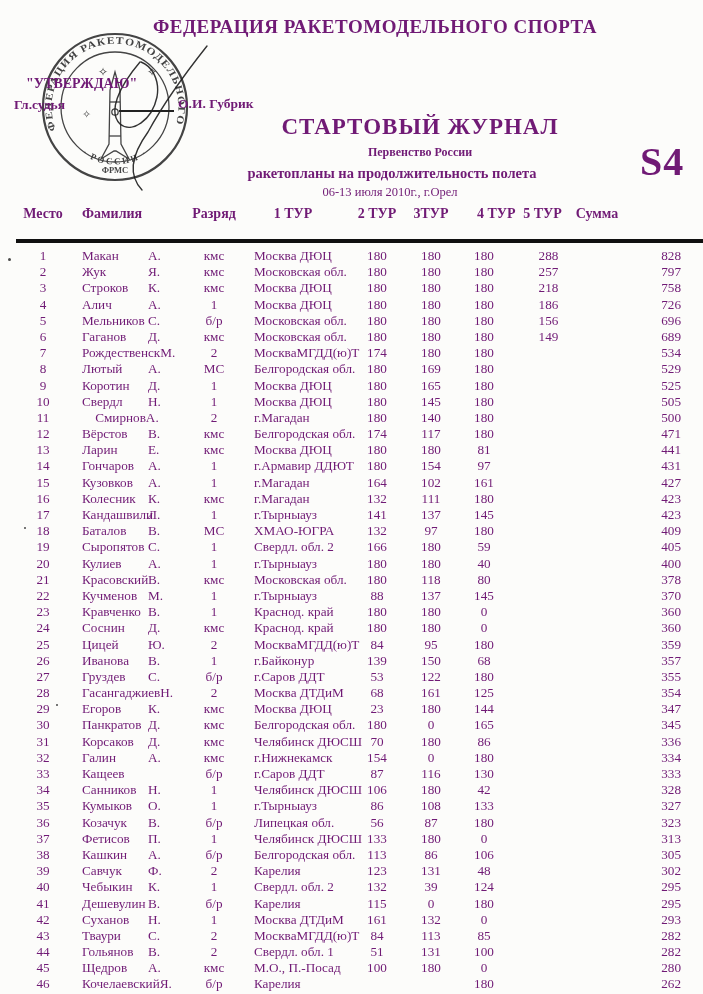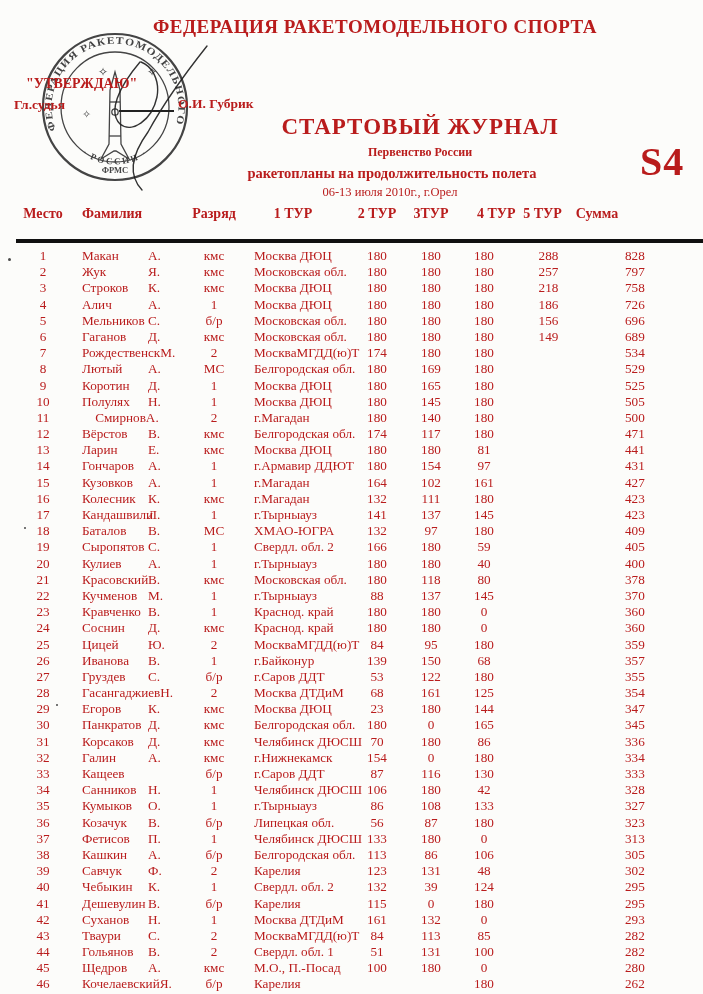--- a/index.html
+++ b/index.html
@@ -1,18 +1,18 @@
 <!DOCTYPE html>
 <html><head>
 <meta charset="utf-8">
 <style>
   html,body{margin:0;padding:0;background:#d9d9d9;}
   .page{
     position:relative;width:703px;height:994px;margin:0 auto;
-    background:#fcfcfa;color:#b91c1c;overflow:hidden;
+    background:#fcfcfa;color:#701a75;overflow:hidden;
     font-family:"Liberation Serif","DejaVu Serif",serif;
   }
   
   .org-title{position:absolute;left:60px;top:16px;width:630px;text-align:center;
     font-size:19px;font-weight:bold;letter-spacing:.5px;white-space:nowrap;}
   .doc-title{position:absolute;left:140px;top:114px;width:560px;text-align:center;
     font-size:23px;font-weight:bold;letter-spacing:1px;white-space:nowrap;}
   .subtitle{position:absolute;left:140px;top:145px;width:560px;text-align:center;
     font-size:12px;font-weight:bold;white-space:nowrap;}
   .event-line{position:absolute;left:62px;top:165px;width:660px;text-align:center;
@@ -44,21 +44,21 @@
   .tbody{position:absolute;left:0;top:42px;width:703px;font-size:13.2px;}
   .row{height:16.2px;line-height:16.2px;}
   .c{white-space:nowrap;overflow:visible;}
   .c-place{text-align:center;padding-left:16px;}
   .c-surname{padding-left:12px;}
   .c-init{}
   .c-rank{text-align:center;}
   .c-team{padding-left:18px;}
   .c-t{text-align:center;}
   .c-t4{padding-left:12px;}
-  .c-sum{text-align:left;padding-right:12px;}
+  .c-sum{text-align:right;padding-right:12px;}
   
   .dot{position:absolute;background:#4a4a4a;border-radius:50%;}
   .d1{left:8px;top:258px;width:3px;height:3px;}
   .d2{left:24px;top:527px;width:2px;height:2px;}
   .d3{left:56px;top:704px;width:2px;height:2px;}
 </style>
 </head>
 <body>
 
 <div class="page">
@@ -235,21 +235,21 @@
           <div class="c c-team">Москва ДЮЦ</div>
           <div class="c c-t">180</div>
           <div class="c c-t">165</div>
           <div class="c c-t">180</div>
           <div class="c c-t c-t4"></div>
           <div class="c c-t"></div>
           <div class="c c-sum">525</div>
         </div>
         <div class="row grid">
           <div class="c c-place">10</div>
-          <div class="c c-surname">Полулях</div>
+          <div class="c c-surname">Свердл</div>
           <div class="c c-init">Н.</div>
           <div class="c c-rank">1</div>
           <div class="c c-team">Москва ДЮЦ</div>
           <div class="c c-t">180</div>
           <div class="c c-t">145</div>
           <div class="c c-t">180</div>
           <div class="c c-t c-t4"></div>
           <div class="c c-t"></div>
           <div class="c c-sum">505</div>
         </div>

